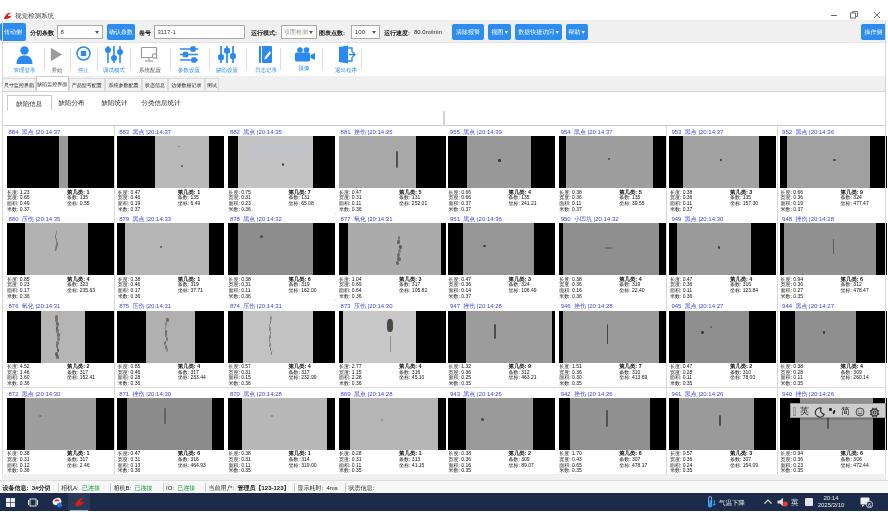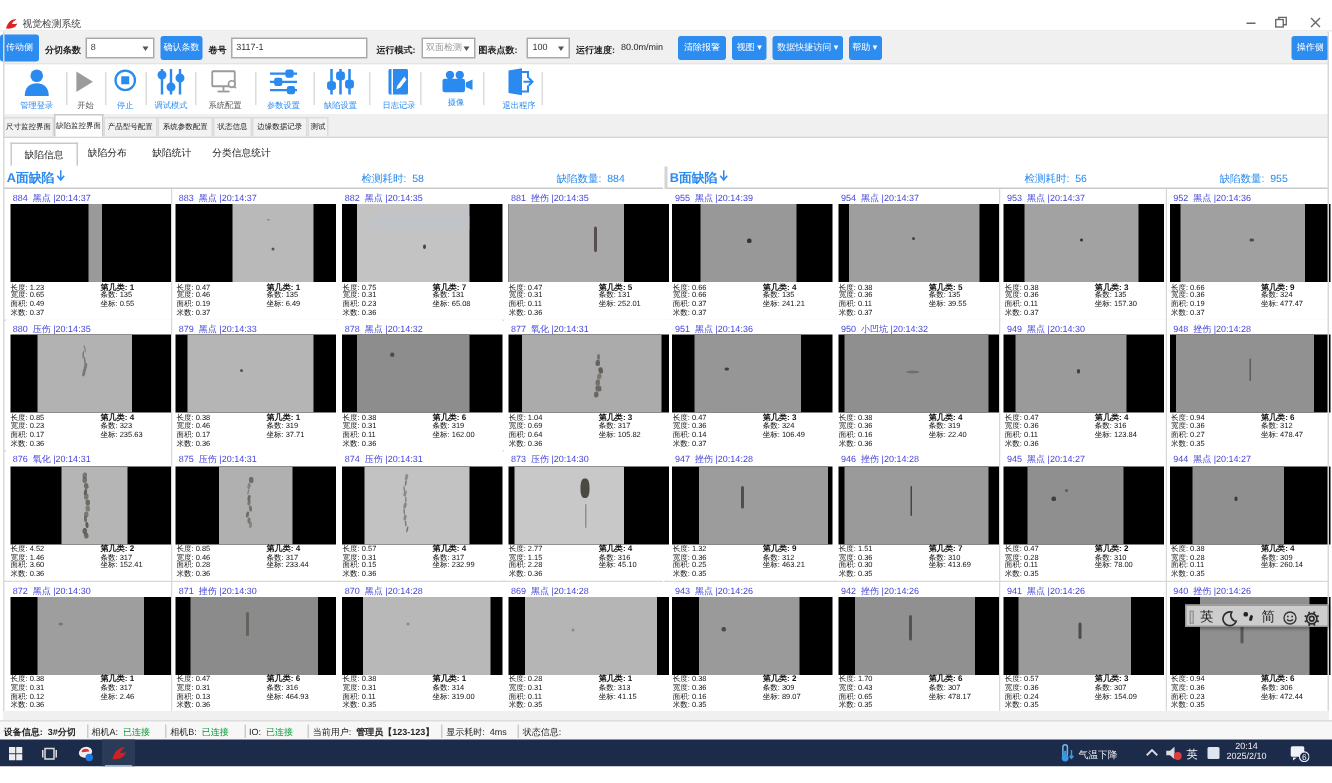--- a/index.html
+++ b/index.html
@@ -197,34 +197,20 @@
  <div class="tab" style="left:166px;width:37px;">边缘数据记录</div>
  <div class="tab" style="left:203px;width:14px;">测试</div>
 </div>
 <div id="tabline"></div>
 <div id="subtabs">
  <div class="stab sel" style="left:5px;width:44.5px;">缺陷信息</div>
  <div class="stab" style="left:49.5px;width:40px;">缺陷分布</div>
  <div class="stab" style="left:90px;width:45px;">缺陷统计</div>
  <div class="stab" style="left:135px;width:48px;">分类信息统计</div>
 </div>
-<div class="phdr" style="left:2px;width:440px;">
- <div class="t1">A面缺陷<svg width="7" height="8" viewBox="0 0 7 8" style="margin-left:1px;">
-          <path d="M3.5 0.5 V6 M1.2 4.2 L3.5 7 L5.8 4.2" fill="none" stroke="#2b8bf0" stroke-width="1"></path>
-        </svg></div>
- <div class="t2" style="left:239px;">检测耗时:&nbsp; 58</div>
- <div class="t3" style="left:369px;">缺陷数量:&nbsp; 884</div>
-</div>
-<div class="phdr" style="left:444px;width:442px;">
- <div class="t1">B面缺陷<svg width="7" height="8" viewBox="0 0 7 8" style="margin-left:1px;">
-          <path d="M3.5 0.5 V6 M1.2 4.2 L3.5 7 L5.8 4.2" fill="none" stroke="#2b8bf0" stroke-width="1"></path>
-        </svg></div>
- <div class="t2" style="left:239px;">检测耗时:&nbsp; 56</div>
- <div class="t3" style="left:369px;">缺陷数量:&nbsp; 955</div>
-</div>
 <div class="pline" style="left:2px;width:440px;"></div>
 <div class="pline" style="left:444px;width:442px;"></div>
 <div class="abs" style="left:442.5px;top:111px;width:2px;height:363px;background:#d4d4d4;"></div>
 <div class="abs" style="left:114.2px;top:126px;width:1px;height:348px;background:#d9d9d9;"></div>
     <div class="abs" style="left:224.9px;top:126px;width:1px;height:348px;background:#d9d9d9;"></div>
     <div class="abs" style="left:335.6px;top:126px;width:1px;height:348px;background:#d9d9d9;"></div>
     <div class="abs" style="left:555.7px;top:126px;width:1px;height:348px;background:#d9d9d9;"></div>
     <div class="abs" style="left:666.4px;top:126px;width:1px;height:348px;background:#d9d9d9;"></div>
     <div class="abs" style="left:777.1px;top:126px;width:1px;height:348px;background:#d9d9d9;"></div>
     <div class="abs" style="left:2px;top:212.7px;width:440px;height:1px;background:#d9d9d9;"></div>

